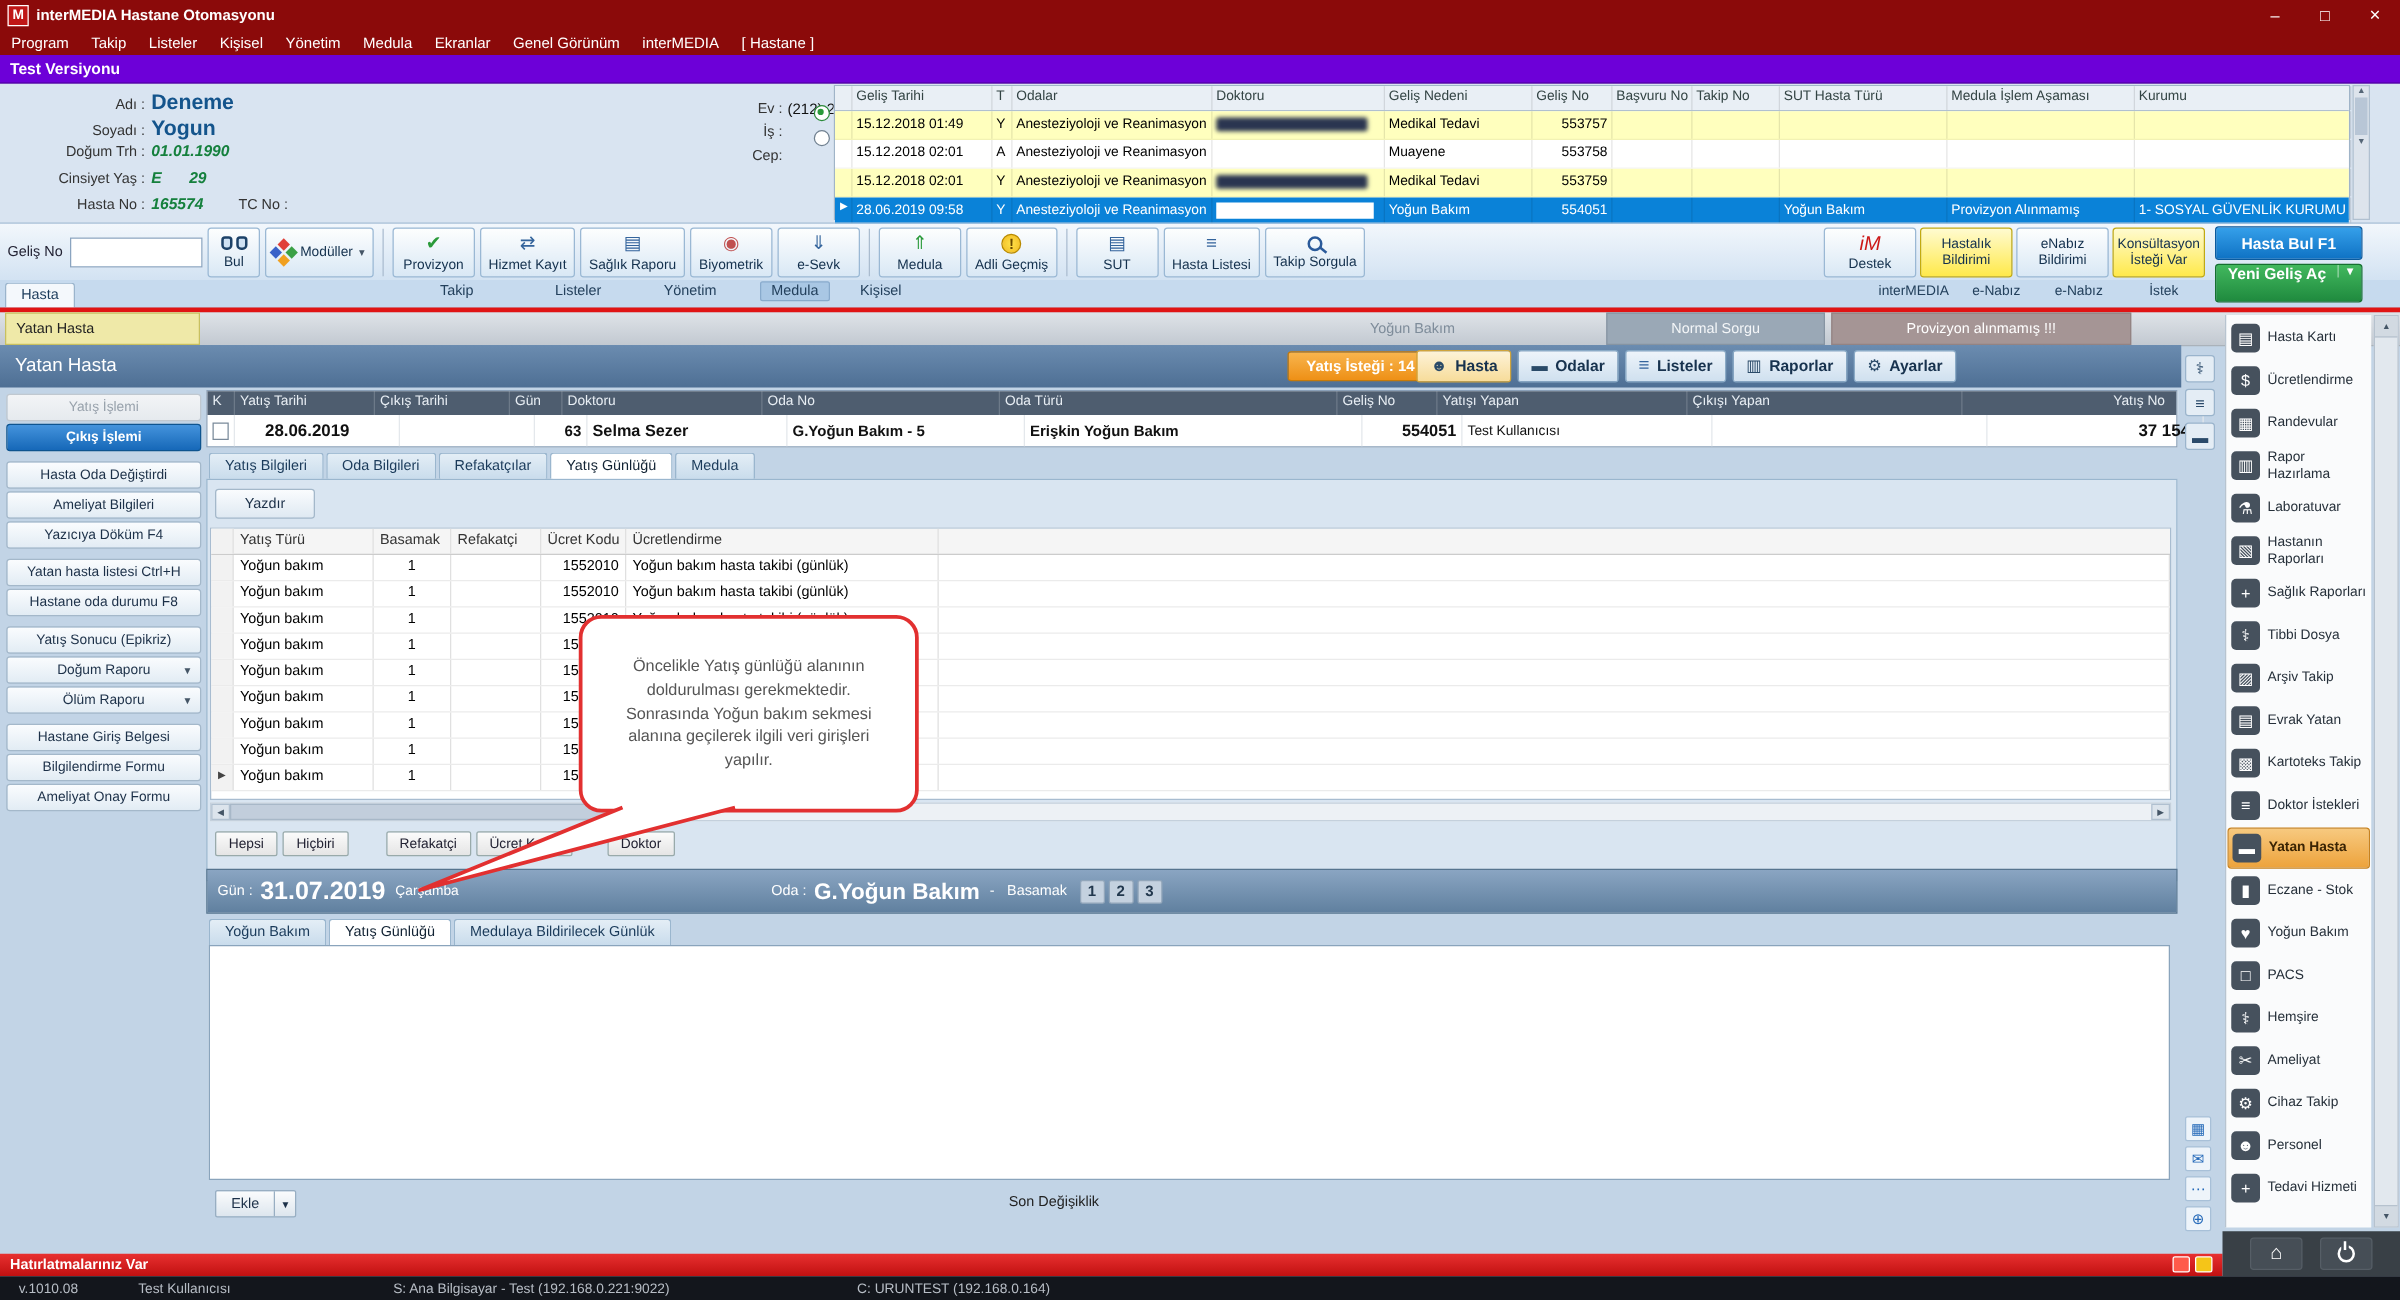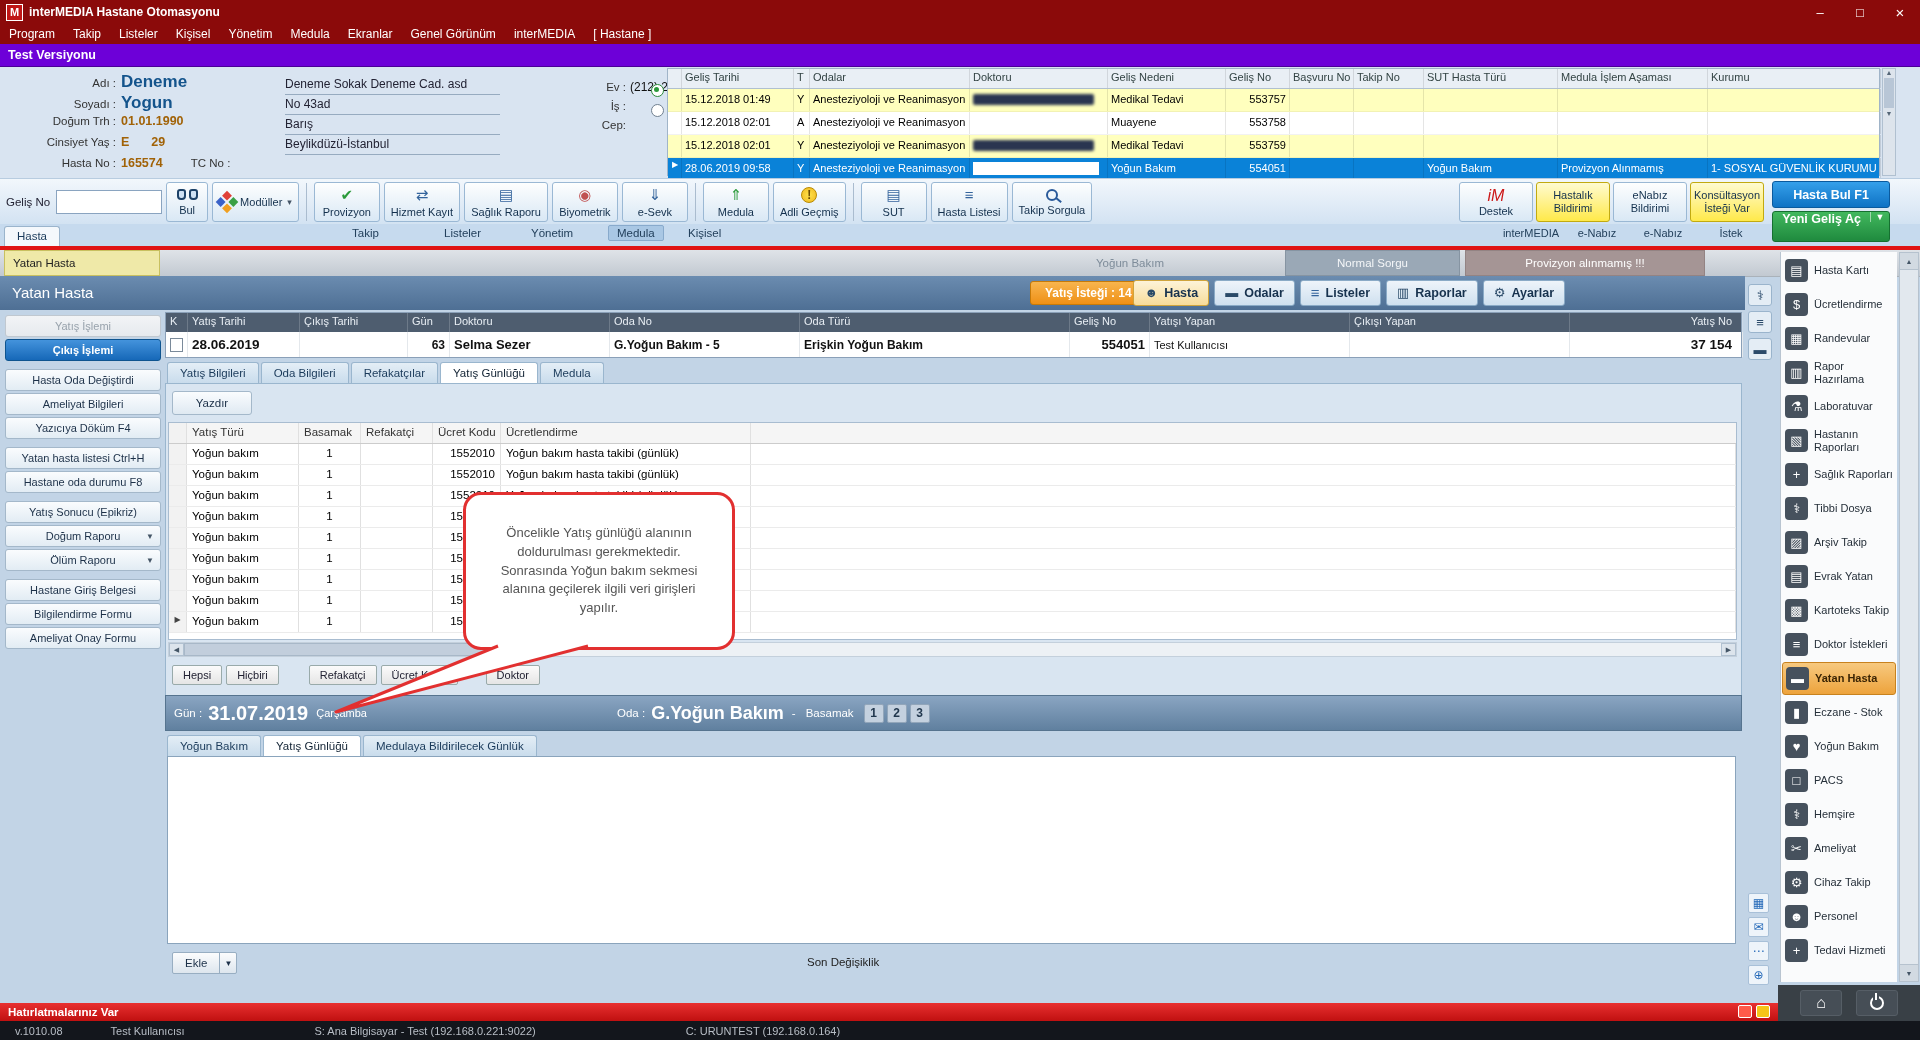--- a/index.html
+++ b/index.html
@@ -14,21 +14,21 @@
   #menubar{position:absolute;left:0;top:24px;width:1920px;height:20px;background:#8b0a0a;display:flex;align-items:center;color:#fff;}
   .menu-item{padding:0 9px;font-size:12px;}
   
   #banner{position:absolute;left:0;top:44px;width:1920px;height:23px;background:#6d00d8;color:#fff;display:flex;align-items:center;padding-left:8px;box-sizing:border-box;font-weight:bold;font-size:12.5px;border-bottom:1px solid #4a0096;}
   
   #patient-band{position:absolute;left:0;top:67px;width:1920px;height:111px;background:#d9e4f1;border-bottom:1px solid #b0c4d8;}
   #pat-rows{position:absolute;left:6px;top:5px;width:275px;}
   .p-row{display:flex;align-items:baseline;height:21px;}
   .p-label{width:110px;text-align:right;margin-right:5px;color:#333;font-size:11.5px;flex:none;}
   .p-val.big{font-size:17px;font-weight:bold;color:#14548c;}
-  .p-val.bold{font-weight:bold;color:#a16207;font-size:12.5px;}
+  .p-val.bold{font-weight:bold;color:#15803d;font-size:12.5px;font-style:italic;}
   .p-val.ml{margin-left:22px;}
   .p-label.ml2{width:auto;margin-left:28px;}
   #pat-address{position:absolute;left:285px;top:8px;width:215px;}
   .addr-line{border-bottom:1px solid #97abc0;font-size:12px;color:#223;height:19px;line-height:18px;}
   #pat-phones{position:absolute;left:596px;top:10px;}
   .ph-row{display:flex;height:19px;align-items:center;}
   .ph-label{width:30px;text-align:right;margin-right:4px;color:#333;font-size:11.5px;}
   .ph-val{font-size:12px;color:#111;}
   #pat-radios{position:absolute;left:651px;top:17px;}
   .radio{width:11px;height:11px;border:1px solid #708090;border-radius:50%;background:#fff;display:block;margin-bottom:7px;position:relative;}
@@ -87,21 +87,21 @@
   .sbtn{display:flex;align-items:center;gap:6px;height:26px;padding:0 10px;background:linear-gradient(#eef4fa,#cfe0ef);border:1px solid #8aaac6;border-radius:3px;font-size:12.5px;font-weight:bold;color:#17324e;box-sizing:border-box;}
   .sbtn.active{background:linear-gradient(#fdf3d8,#f7dc9a);border-color:#cfa43c;}
   
   #stay{position:absolute;left:165px;top:312px;width:1577px;height:46px;border:1px solid #8aa0b8;background:#fff;box-sizing:border-box;}
   .stay-header{display:flex;height:19px;background:#4e5d6f;color:#e8eef4;font-size:11px;}
   .stay-header .st-cell{border-right:1px solid rgba(255,255,255,.18);}
   .st-cell{box-sizing:border-box;padding:2px 4px;white-space:nowrap;overflow:hidden;flex:none;}
   .stay-row{display:flex;height:25px;align-items:center;font-size:12px;color:#111;}
   .stay-row .st-cell{border-right:1px solid #e4e8ec;height:100%;display:flex;align-items:center;}
   .chk{width:12px;height:12px;border:1px solid #7a8a9a;background:#fff;display:inline-block;}
-  .f-date{font-weight:bold;font-size:13.5px;}
+  .f-date{font-weight:bold;font-size:13.5px;margin-left:20px;}
   .f-gun{font-weight:bold;justify-content:flex-end;}
   .f-dr{font-weight:bold;font-size:13px;}
   .f-oda{font-weight:bold;font-size:12px;}
   .f-gelis{font-weight:bold;font-size:13px;justify-content:flex-end;}
   .f-yatan{font-size:11px;}
   .f-yatisno{font-weight:bold;font-size:13.5px;justify-content:flex-end;padding-right:10px;}
   
   #sidebar{position:absolute;left:5px;top:315px;width:156px;}
   .side-btn{height:22px;margin-bottom:2px;display:flex;align-items:center;justify-content:center;background:linear-gradient(#fafcfe,#e2ecf4);border:1px solid #a4b8ca;border-radius:3px;font-size:11px;color:#1c3048;position:relative;box-sizing:border-box;}
   .side-btn.disabled{background:linear-gradient(#f2f4f6,#e6eaee);color:#98a2ac;border-color:#c0c8d0;}
@@ -242,26 +242,20 @@
         <span class="p-label">Cinsiyet Yaş :</span>
         <span class="p-val bold">E</span>
         <span class="p-val ml bold">29</span>
       </div>
       <div class="p-row">
         <span class="p-label">Hasta No :</span>
         <span class="p-val bold">165574</span>
         <span class="p-label ml2">TC No :</span>
       </div>
     </div>
-  <div id="pat-address">
-      <div class="addr-line">Deneme Sokak Deneme Cad. asd</div>
-      <div class="addr-line">No 43ad</div>
-      <div class="addr-line">Barış</div>
-      <div class="addr-line">Beylikdüzü-İstanbul</div>
-    </div>
   <div id="pat-phones">
       <div class="ph-row">
         <span class="ph-label">Ev :</span>
         <span class="ph-val">(212) 222 2222</span>
       </div>
       <div class="ph-row">
         <span class="ph-label">İş :</span>
         <span class="ph-val"></span>
       </div>
       <div class="ph-row">

